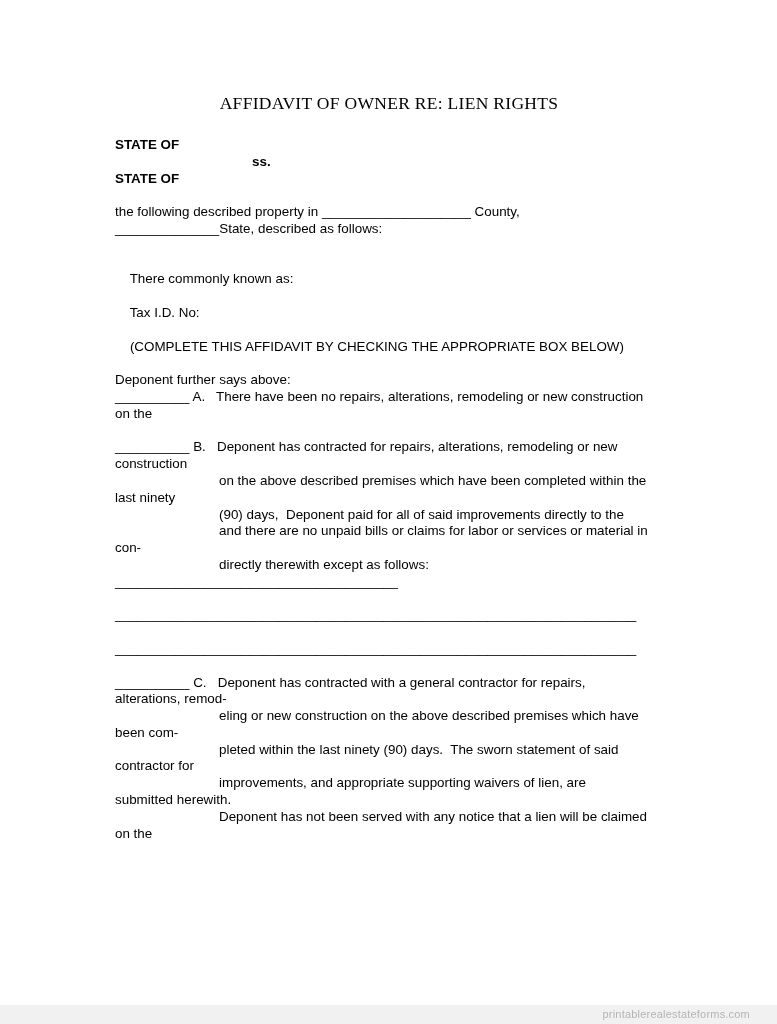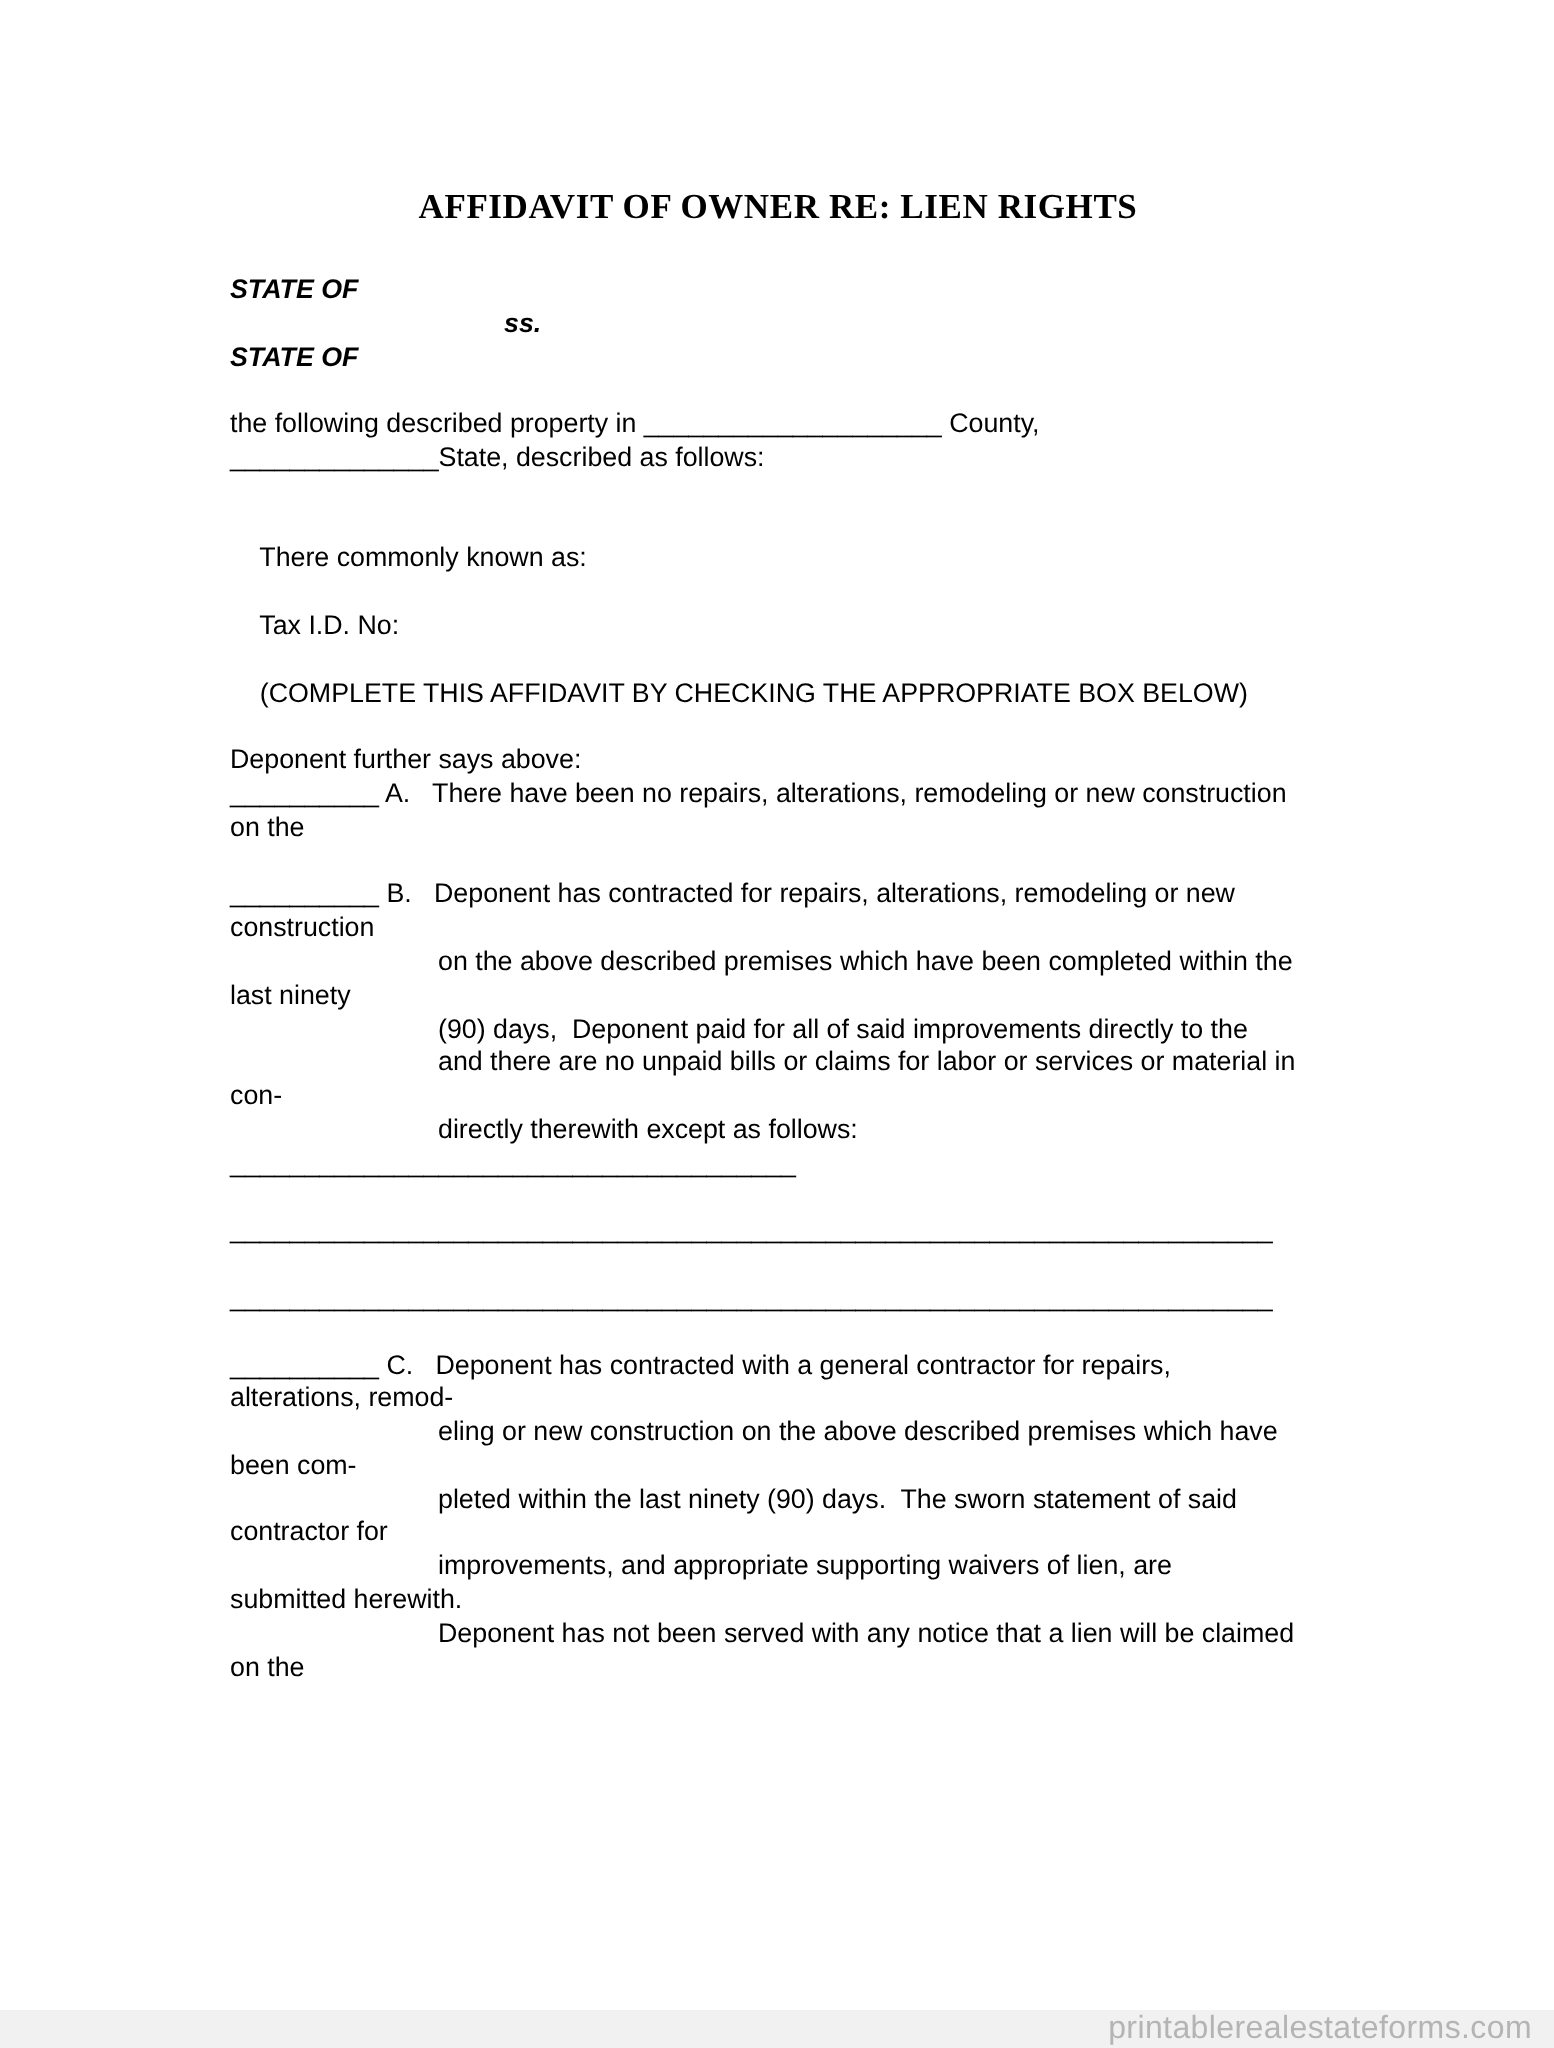--- a/index.html
+++ b/index.html
@@ -15,48 +15,48 @@
     width: 777px; height: 1024px;
     background: #ffffff;
   }
   .doc {
     position: absolute;
     left: 115px; top: 92px;
     width: 548px;
   }
   .title {
     font-family: "Liberation Serif", "DejaVu Serif", serif;
-    font-weight: bold;
+    font-weight: normal;
     font-size: 17.5px;
     line-height: 22px;
     text-align: center;
     letter-spacing: 0.3px;
     margin: 0 0 23px 0;
     white-space: nowrap;
   }
   .line {
     font-size: 13.4px;
     line-height: 16.8px;
     white-space: pre;
     color: #000;
   }
-  .bold { font-weight: bold; font-style: italic; }
+  .bold { font-weight: bold; }
   .ss   { padding-left: 137px; }
   .cont { padding-left: 104px; }
   .blank { height: 16.8px; }
   .footer-bar {
     position: absolute;
     left: 0; right: 0; bottom: 0;
     height: 19px;
     background: #f1f1f1;
   }
   .footer-text {
     text-align: right;
-    padding-right: 11px;
-    font-size: 16px;
+    padding-right: 27px;
+    font-size: 11px;
     line-height: 19px;
     color: #b4b4b4;
     letter-spacing: 0.2px;
   }
 </style>
 </head>
 <body>
 
 <div class="page">
   <main class="doc">

